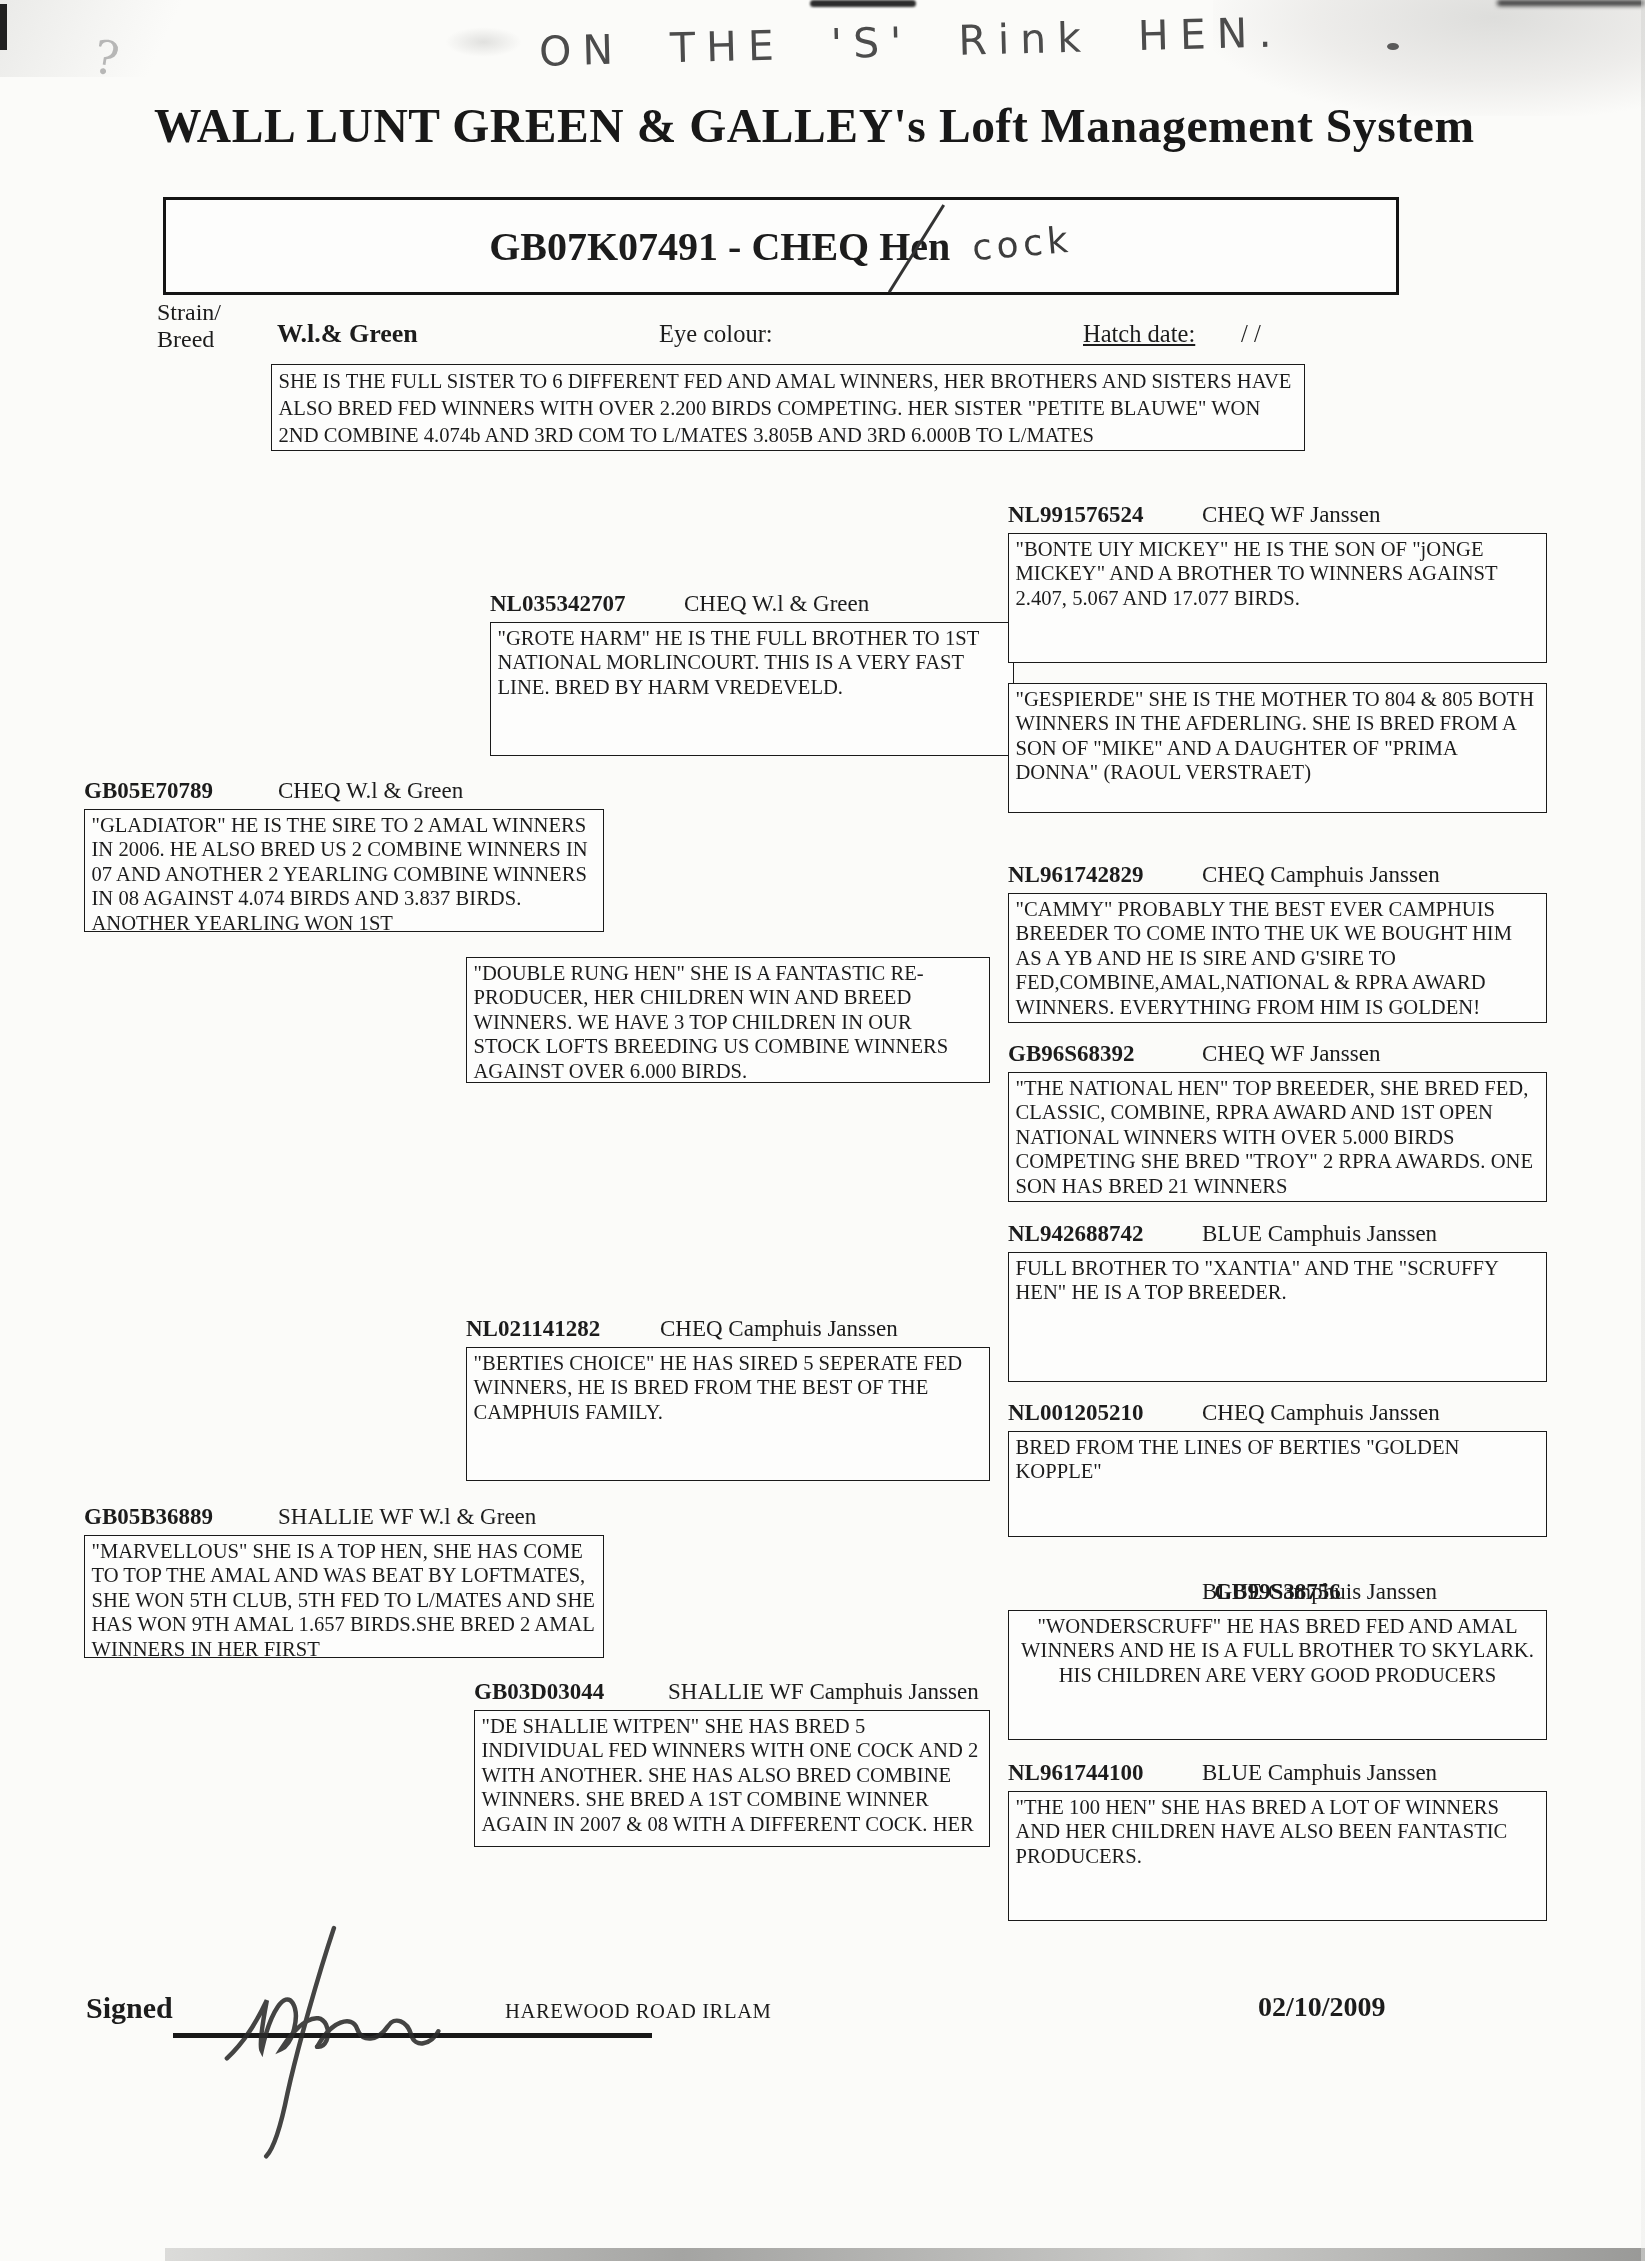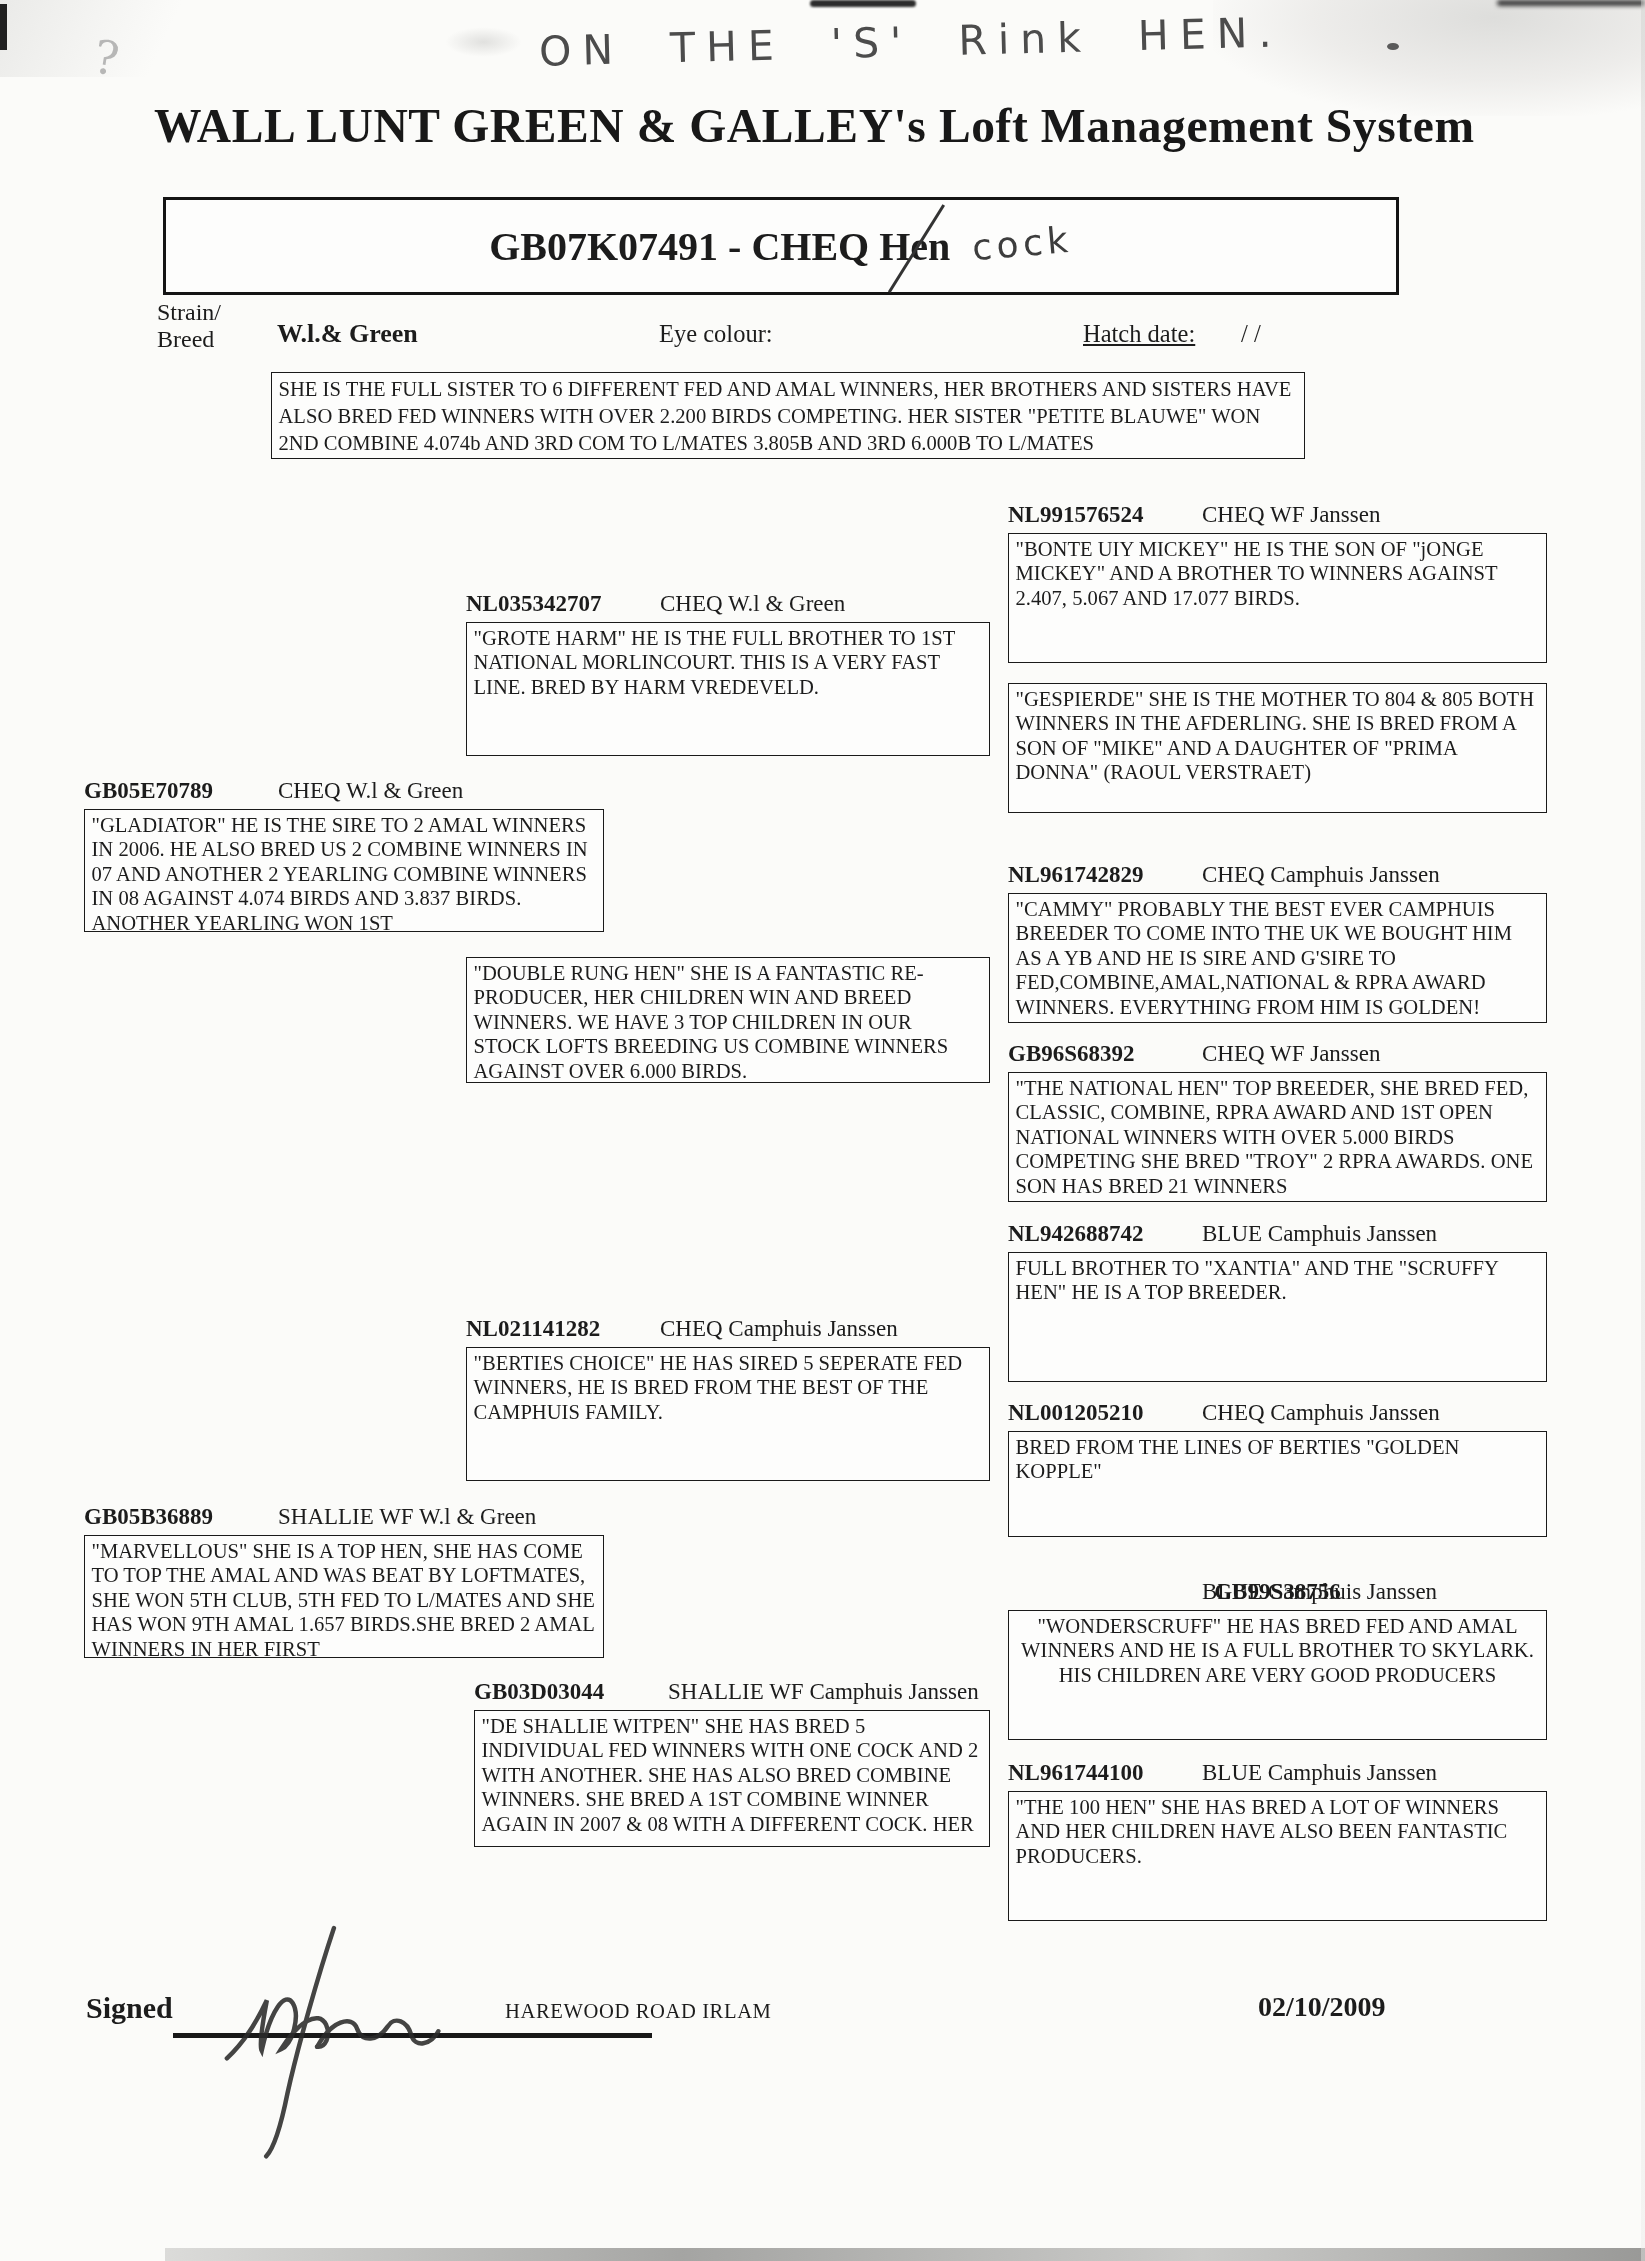--- a/index.html
+++ b/index.html
@@ -66,21 +66,21 @@
   }
 
   .lbl { font-size:24.5px; }
   .strain-breed { left:157px; top:299px; font-size:24px; line-height:27px; }
   .strain-value { left:277px; top:319px; font-size:26px; font-weight:bold; }
   .eye-label { left:659px; top:320px; }
   .hatch-label { left:1083px; top:320px; text-decoration:underline; }
   .hatch-value { left:1241px; top:320px; }
 
   .summary-box {
-    left:271px; top:372px; width:1034px; height:87px;
+    left:271px; top:364px; width:1034px; height:87px;
     border:1.9px solid #1a1a1a; padding:2.6px 6.5px;
     font-size:20.6px; line-height:27px; overflow:hidden; background:#fdfdfc;
   }
 
   
   .ped { position:absolute; }
   .ped .hdr { position:relative; height:31px; white-space:nowrap; }
   .ped .ring { font-size:23px; font-weight:bold; }
   .ped .strain { position:absolute; left:194px; top:0; font-size:23px; font-weight:normal; }
   .ped .box {
@@ -124,21 +124,21 @@
   <div>Strain/</div>
   <div>Breed</div>
 </div>
 <div class="abs strain-value nowrap">W.l.&amp; Green</div>
 <div class="abs lbl eye-label nowrap">Eye colour:</div>
 <div class="abs lbl hatch-label nowrap">Hatch date:</div>
 <div class="abs lbl hatch-value nowrap">/ /</div>
 
 <div class="abs summary-box">SHE IS THE FULL SISTER TO 6 DIFFERENT FED AND AMAL WINNERS, HER BROTHERS AND SISTERS HAVE ALSO BRED FED WINNERS WITH OVER 2.200 BIRDS COMPETING. HER SISTER "PETITE BLAUWE" WON 2ND COMBINE 4.074b AND 3RD COM TO L/MATES 3.805B AND 3RD 6.000B TO L/MATES</div>
 
-<div class="ped colM" style="top:591px;">
+<div class="ped colM" style="top:591px;margin-left:24px;">
   <div class="hdr"><span class="ring">NL035342707</span><span class="strain">CHEQ W.l &amp; Green</span></div>
   <div class="box" style="height:134px;">"GROTE HARM" HE IS THE FULL BROTHER TO 1ST NATIONAL MORLINCOURT. THIS IS A VERY FAST LINE. BRED BY HARM VREDEVELD.</div>
 </div>
 
 <div class="ped colM" style="top:957px;">
   <div class="box" style="height:126px;">"DOUBLE RUNG HEN" SHE IS A FANTASTIC RE-PRODUCER, HER CHILDREN WIN AND BREED WINNERS. WE HAVE 3 TOP CHILDREN IN OUR STOCK LOFTS BREEDING US COMBINE WINNERS AGAINST OVER 6.000 BIRDS.</div>
 </div>
 
 <div class="ped colM" style="top:1316px;">
   <div class="hdr"><span class="ring">NL021141282</span><span class="strain">CHEQ Camphuis Janssen</span></div>

